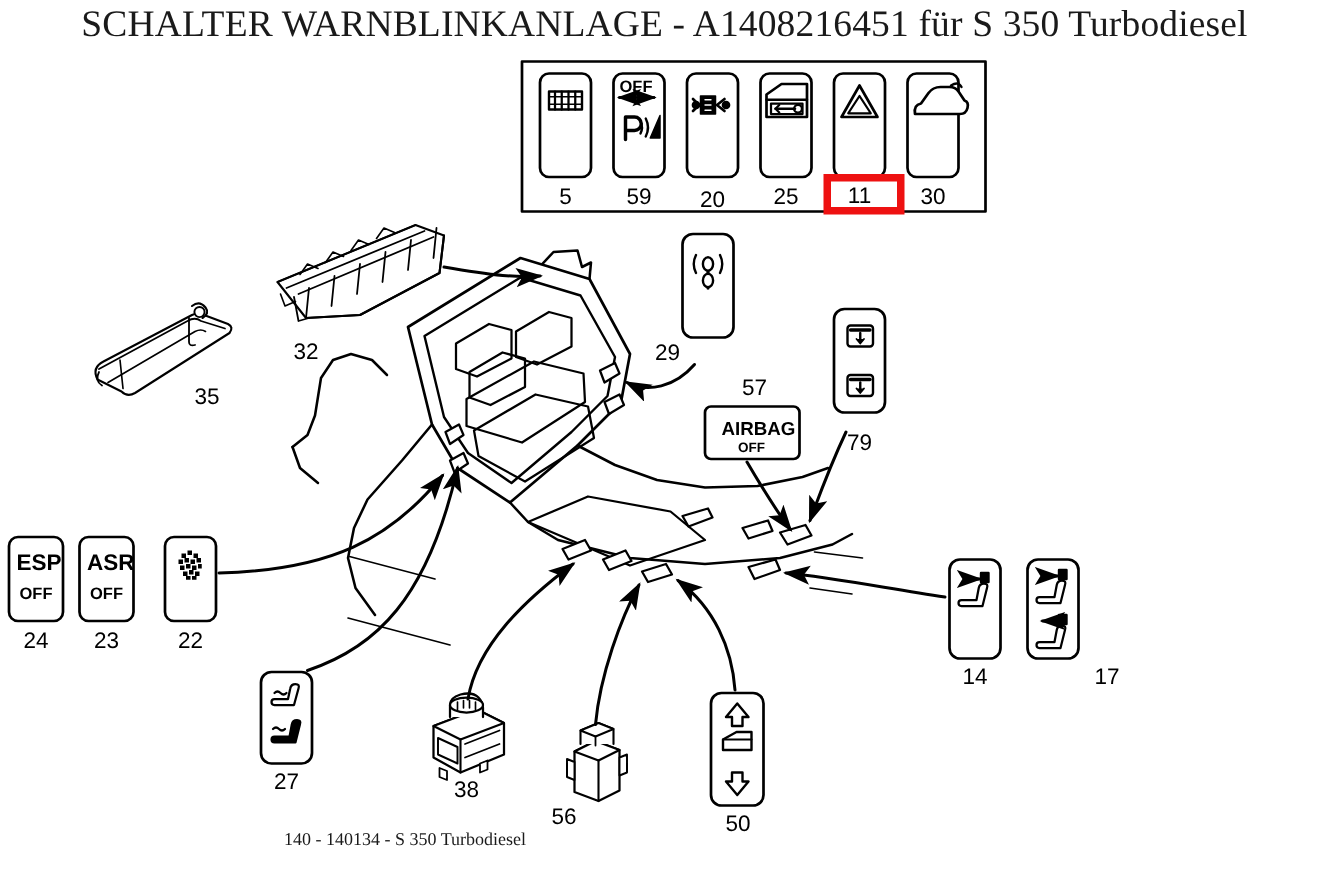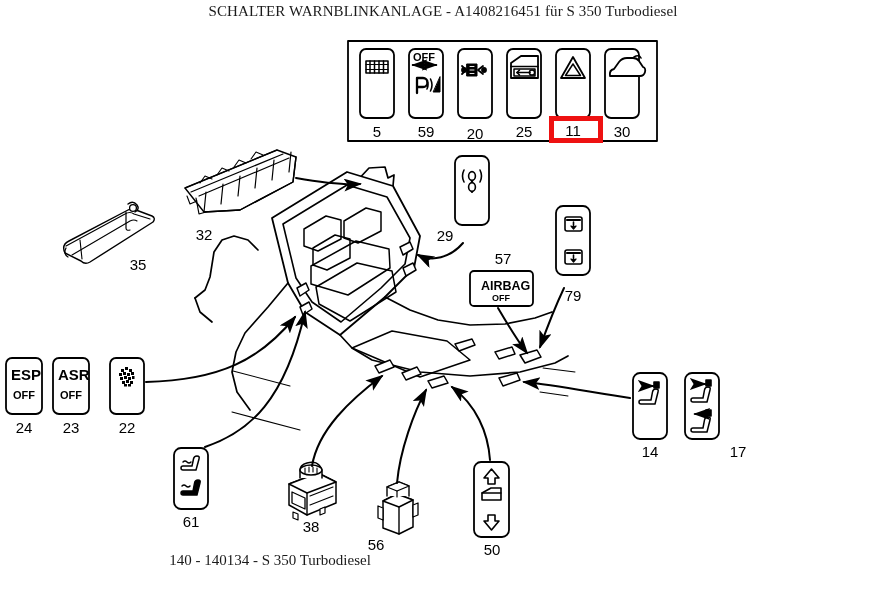--- a/index.html
+++ b/index.html
@@ -17,33 +17,33 @@
     background: #ffffff;
     overflow: hidden;
   }
   #title {
     position: absolute;
     left: 0;
     top: 3px;
     width: 886px;
     text-align: center;
     font-family: "Liberation Serif", serif;
-    font-size: 15px;
+    font-size: 25px;
     color: #1a1a1a;
     letter-spacing: 0.1px;
     white-space: nowrap;
   }
   #caption {
     position: absolute;
     left: 0;
     top: 552px;
     width: 540px;
     text-align: center;
     font-family: "Liberation Serif", serif;
-    font-size: 15px;
+    font-size: 12px;
     color: #1a1a1a;
     white-space: nowrap;
   }
   .svg-layer {
     position: absolute;
     left: 0;
     top: 0;
   }
   .num {
     position: absolute;
@@ -372,21 +372,21 @@
 
   <div class="num" style="left:190px; top:227px; width:28px;">32</div>
   <div class="num" style="left:124px; top:257px; width:28px;">35</div>
   <div class="num" style="left:431px; top:228px; width:28px;">29</div>
   <div class="num" style="left:489px; top:251px; width:28px;">57</div>
   <div class="num" style="left:559px; top:288px; width:28px;">79</div>
 
   <div class="num" style="left:10px;  top:420px; width:28px;">24</div>
   <div class="num" style="left:57px;  top:420px; width:28px;">23</div>
   <div class="num" style="left:113px; top:420px; width:28px;">22</div>
-  <div class="num" style="left:177px; top:514px; width:28px;">61</div>
+  <div class="num" style="left:177px; top:514px; width:28px;">27</div>
   <div class="num" style="left:297px; top:519px; width:28px;">38</div>
   <div class="num" style="left:362px; top:537px; width:28px;">56</div>
   <div class="num" style="left:478px; top:542px; width:28px;">50</div>
   <div class="num" style="left:636px; top:444px; width:28px;">14</div>
   <div class="num" style="left:724px; top:444px; width:28px;">17</div>
 
   <div id="redbox"></div>
 
   <div id="caption">140 - 140134 - S 350 Turbodiesel</div>
 

